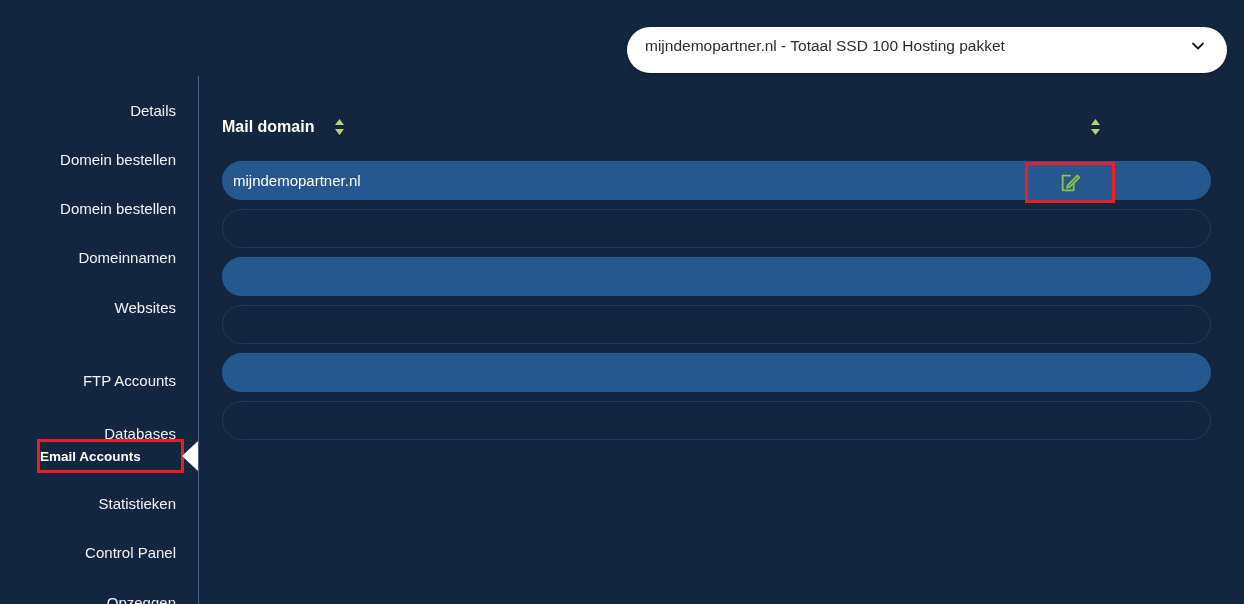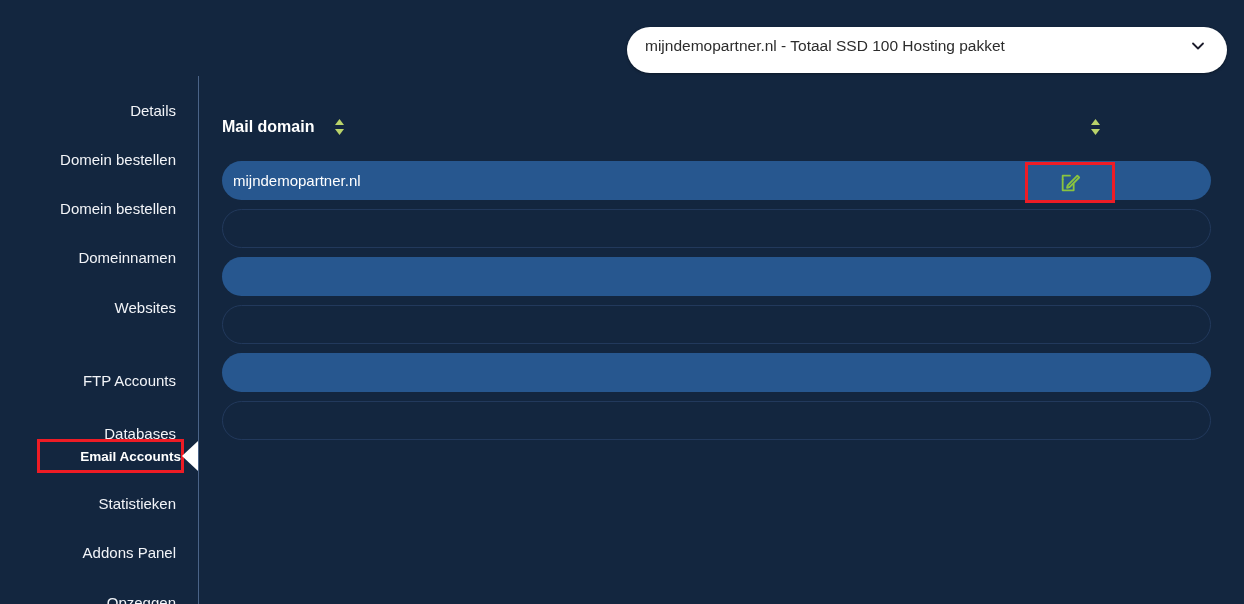--- a/index.html
+++ b/index.html
@@ -78,21 +78,21 @@
   #sidebar-item-email-accounts {
     position: absolute;
     left: 37px;
     top: 439px;
     width: 147px;
     height: 34px;
     box-sizing: border-box;
     border: 3px solid #ee1c25;
     display: flex;
     align-items: center;
-    justify-content: flex-end;
+    justify-content: flex-start;
   }
   #sidebar-item-email-accounts .lbl {
     font-size: 13.5px;
     font-weight: bold;
     color: #ffffff;
     white-space: nowrap;
   }
   #active-pointer {
     position: absolute;
     left: 182px;
@@ -232,21 +232,21 @@
 
   <div id="sidebar-item-email-accounts">
     <span class="lbl">Email Accounts</span>
   </div>
 
   <div class="side-item" style="top:493px;">
     <span>Statistieken</span>
   </div>
 
   <div class="side-item" style="top:542px;">
-    <span>Addons Panel</span>
+    <span>Control Panel</span>
   </div>
 
   <div class="side-item" style="top:592px;">
     <span>Opzeggen</span>
   </div>
 
   <div id="active-pointer"></div>
   <div id="sidebar-divider"></div>
 </nav>
 

